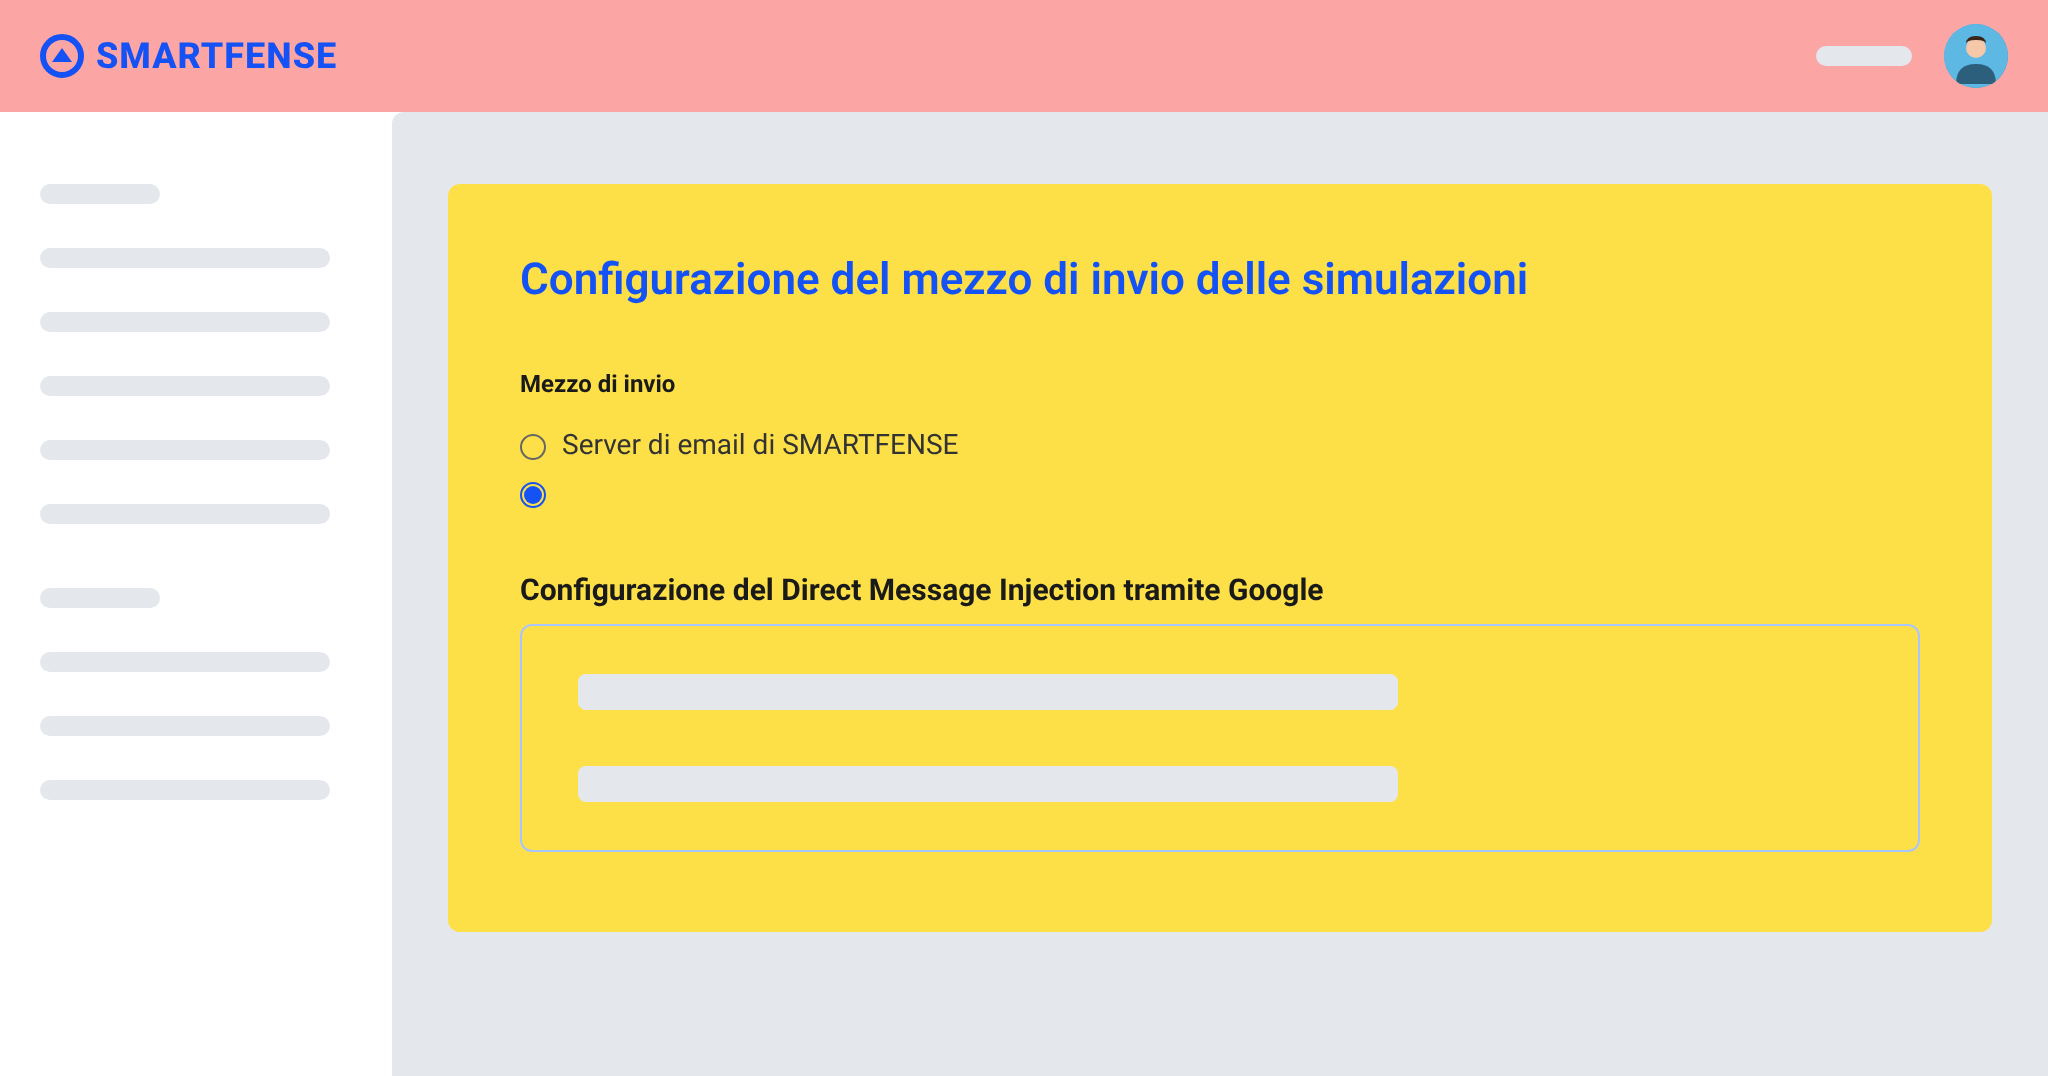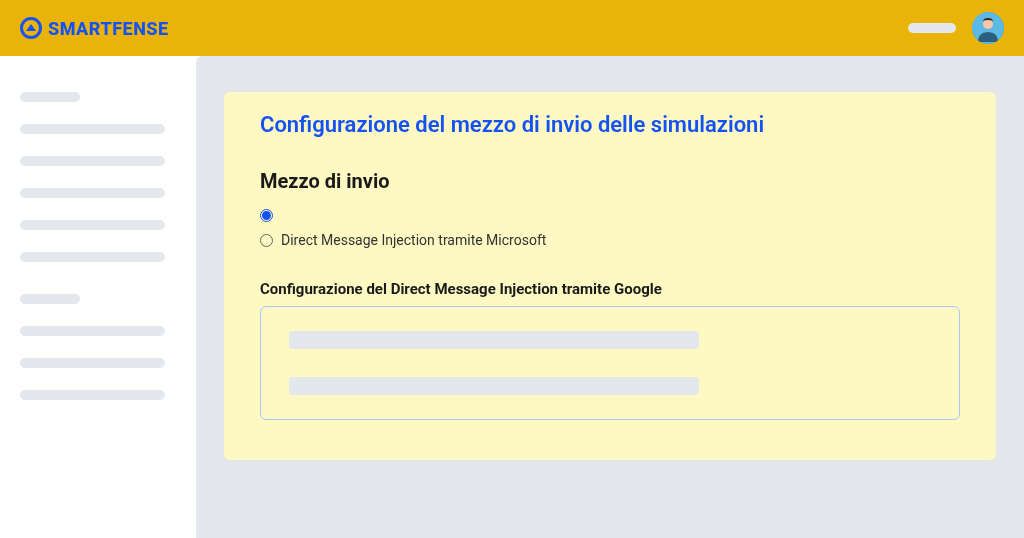--- a/index.html
+++ b/index.html
@@ -14,21 +14,21 @@
       width: 1024px;
       height: 538px;
       overflow: hidden;
     }
     
     .header {
       display: flex;
       align-items: center;
       justify-content: space-between;
       padding: 12px 20px;
-      background: #eab308;
+      background: #fca5a5;
     }
     
     .logo-container {
       display: flex;
       align-items: center;
       gap: 6px;
     }
     
     .logo-icon {
       width: 22px;
@@ -119,34 +119,34 @@
     }
     
     .content-area {
       flex: 1;
       background: #e4e7ec;
       padding: 36px 28px 0 28px;
       border-top-left-radius: 6px;
     }
     
     .card {
-      background: #fef9c3;
+      background: #fde047;
       border-radius: 6px;
-      padding: 20px 36px 40px 36px;
+      padding: 36px 36px 40px 36px;
     }
     
     .page-title {
       font-size: 22px;
       font-weight: 600;
       color: #1452F5;
       margin-bottom: 32px;
     }
     
     .section-label {
-      font-size: 20px;
+      font-size: 12px;
       font-weight: 700;
       color: #1a1a1a;
       margin-bottom: 16px;
     }
     
     .radio-group {
       margin-bottom: 32px;
     }
     
     .radio-option {
@@ -250,25 +250,25 @@
   </div>
 
   <div class="content-area">
     <div class="card">
       <h1 class="page-title">Configurazione del mezzo di invio delle simulazioni</h1>
 
       <div class="section-label">Mezzo di invio</div>
 
       <div class="radio-group">
         <div class="radio-option">
-          <div class="radio-circle selected"></div>
+          <div class="radio-circle"></div>
+          <span class="radio-label">Server di email di SMARTFENSE</span>
         </div>
         <div class="radio-option">
-          <div class="radio-circle"></div>
-          <span class="radio-label">Direct Message Injection tramite Microsoft</span>
+          <div class="radio-circle selected"></div>
         </div>
       </div>
 
       <div class="subsection-label">Configurazione del Direct Message Injection tramite Google</div>
 
       <div class="config-box">
         <div class="config-field"></div>
         <div class="config-field"></div>
       </div>
     </div>

